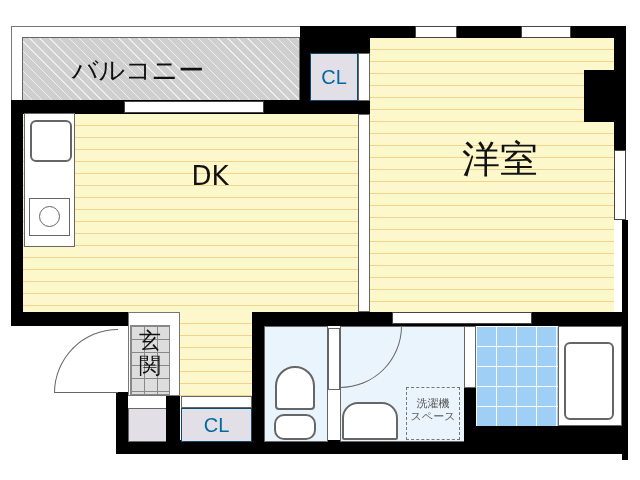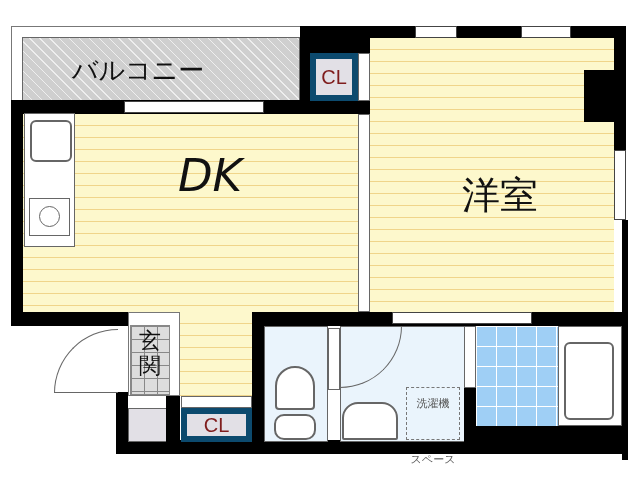--- a/index.html
+++ b/index.html
@@ -3,21 +3,21 @@
 <meta charset="utf-8">
 <style>
   html, body { margin:0; padding:0; background:#fff; }
   body { width:640px; height:480px; position:relative; overflow:hidden; font-family:"DejaVu Sans", sans-serif; }
   .abs { position:absolute; box-sizing:border-box; }
   .wall { background:#000; }
   .floor { background-color:#fdf8cc; background-image:repeating-linear-gradient(to bottom, transparent 0px, transparent 11px, #f0d58a 11px, #f0d58a 12px); }
   .wet { background:#eaf4fc; border:1px solid #666; }
   .tile { background-color:#9fcff5; background-image:linear-gradient(#fff 1px, transparent 1px), linear-gradient(90deg,#fff 1px, transparent 1px); background-size:20px 20px; }
   .hatch { background-color:#cfcfcf; background-image:repeating-linear-gradient(45deg, transparent 0px, transparent 6px, #eee 6px, #eee 7px); border:1px solid #666; }
-  .cl { background:#e2e0e6; border:6px solid #0c4a6e; display:flex; align-items:center; justify-content:center; font-family:"Liberation Sans", sans-serif; font-size:20px; color:#7f1d1d; }
+  .cl { background:#e2e0e6; border:1px solid #0c4a6e; display:flex; align-items:center; justify-content:center; font-family:"Liberation Sans", sans-serif; font-size:20px; color:#0369a1; }
   .window { background:#fff; border:1px solid #444; }
   .label { font-family:"DejaVu Sans", sans-serif; color:#111; text-align:center; line-height:1.15; }
 </style>
 </head>
 <body>
 
 <div class="abs" style="left:11px;top:26px;width:290px;height:78px;border:1px solid #777;background:#fff;"></div>
 <div class="abs hatch" style="left:22px;top:37px;width:278px;height:64px;">
   <div class="abs label" style="left:0;top:18px;width:230px;font-size:26px;">バルコニー</div>
 </div>
@@ -37,36 +37,36 @@
 
 <div class="abs floor" style="left:23px;top:114px;width:335px;height:198px;"></div>
 <div class="abs floor" style="left:180px;top:312px;width:72px;height:84px;"></div>
 
 <div class="abs" style="left:24px;top:113px;width:51px;height:134px;background:#fff;border:1px solid #666;"></div>
 <div class="abs" style="left:30px;top:120px;width:42px;height:42px;border:2px solid #666;border-radius:6px;"></div>
 <div class="abs" style="left:29px;top:198px;width:41px;height:38px;border:1px solid #666;">
   <div class="abs" style="left:9px;top:7px;width:21px;height:21px;border:1px solid #666;border-radius:50%;"></div>
 </div>
 
-<div class="abs label" style="left:130px;top:150px;width:160px;font-size:45px;font-style:italic;">
+<div class="abs label" style="left:130px;top:162px;width:160px;font-size:26px;">
   <div>DK</div>
 </div>
 
 <div class="abs window" style="left:124px;top:101px;width:140px;height:12px;"></div>
 
 <div class="abs cl" style="left:310px;top:53px;width:48px;height:48px;">CL</div>
 <div class="abs" style="left:358px;top:53px;width:12px;height:48px;background:#fff;border:1px solid #666;"></div>
 
 <div class="abs floor" style="left:370px;top:38px;width:244px;height:274px;"></div>
 <div class="abs wall" style="left:584px;top:70px;width:30px;height:52px;"></div>
 <div class="abs window" style="left:415px;top:26px;width:42px;height:12px;"></div>
 <div class="abs window" style="left:521px;top:26px;width:50px;height:12px;"></div>
 <div class="abs window" style="left:614px;top:150px;width:12px;height:70px;"></div>
 <div class="abs" style="left:358px;top:114px;width:12px;height:198px;background:#fff;border:1px solid #666;"></div>
-<div class="abs label" style="left:440px;top:138px;width:120px;font-size:38px;margin-top:36px;">
+<div class="abs label" style="left:440px;top:138px;width:120px;font-size:38px;">
   <div>洋室</div>
 </div>
 
 <div class="abs" style="left:128px;top:312px;width:52px;height:84px;background:#fff;border:1px solid #777;"></div>
 <div class="abs" style="left:130px;top:325px;width:40px;height:70px;background-color:#ddd;background-image:linear-gradient(#888 1px, transparent 1px), linear-gradient(90deg,#888 1px, transparent 1px);background-size:13px 13px;border:1px solid #888;">
   <div class="label" style="font-size:22px;margin-top:2px;">玄</div>
   <div class="label" style="font-size:22px;">関</div>
 </div>
 <div class="abs" style="left:54px;top:329px;width:64px;height:64px;border:1px solid #666;border-right:none;border-bottom:1px solid #666;border-top-left-radius:64px 64px;"></div>
 <div class="abs" style="left:128px;top:408px;width:42px;height:34px;background:#e2e0e6;border:1px solid #666;"></div>
@@ -78,21 +78,21 @@
 <div class="abs wet" style="left:264px;top:326px;width:64px;height:116px;"></div>
 <div class="abs" style="left:275px;top:366px;width:40px;height:44px;background:#fff;border:2px solid #666;border-radius:20px 20px 4px 4px;"></div>
 <div class="abs" style="left:274px;top:414px;width:42px;height:26px;background:#fff;border:2px solid #666;border-radius:10px;"></div>
 <div class="abs" style="left:328px;top:328px;width:12px;height:62px;background:#fff;border:1px solid #666;"></div>
 
 <div class="abs wet" style="left:340px;top:326px;width:126px;height:116px;"></div>
 <div class="abs" style="left:340px;top:326px;width:62px;height:62px;border-right:1px solid #666;border-bottom:1px solid #666;border-bottom-right-radius:62px 62px;"></div>
 <div class="abs" style="left:342px;top:402px;width:56px;height:38px;background:#fff;border:2px solid #666;border-radius:16px 16px 2px 2px;"></div>
 <div class="abs" style="left:406px;top:387px;width:54px;height:53px;border:1px dashed #777;">
   <div class="label" style="font-size:11px;margin-top:10px;color:#555;">洗濯機</div>
-  <div class="label" style="font-size:11px;color:#555;margin-top:43px;">スペース</div>
+  <div class="label" style="font-size:11px;color:#555;">スペース</div>
 </div>
 <div class="abs" style="left:464px;top:326px;width:12px;height:62px;background:#fff;border:1px solid #666;"></div>
 <div class="abs wall" style="left:464px;top:388px;width:12px;height:54px;"></div>
 <div class="abs window" style="left:392px;top:312px;width:140px;height:12px;"></div>
 
 <div class="abs tile" style="left:476px;top:326px;width:82px;height:100px;"></div>
 <div class="abs" style="left:558px;top:326px;width:64px;height:100px;background:#fff;border:1px solid #666;"></div>
 <div class="abs" style="left:564px;top:342px;width:50px;height:78px;border:2px solid #666;border-radius:6px;"></div>
 <div class="abs" style="left:476px;top:426px;width:146px;height:16px;background:#000;"></div>
 

